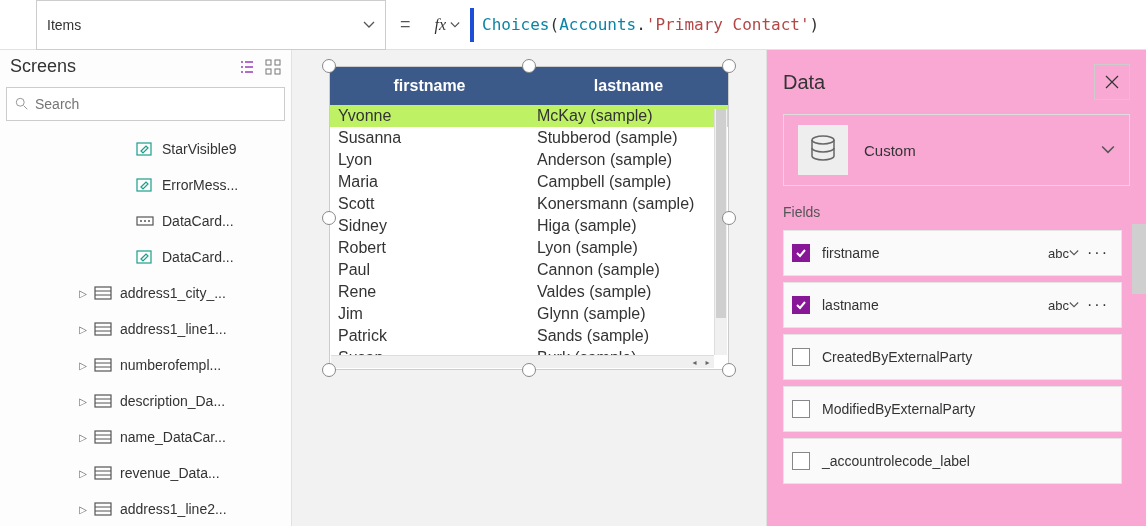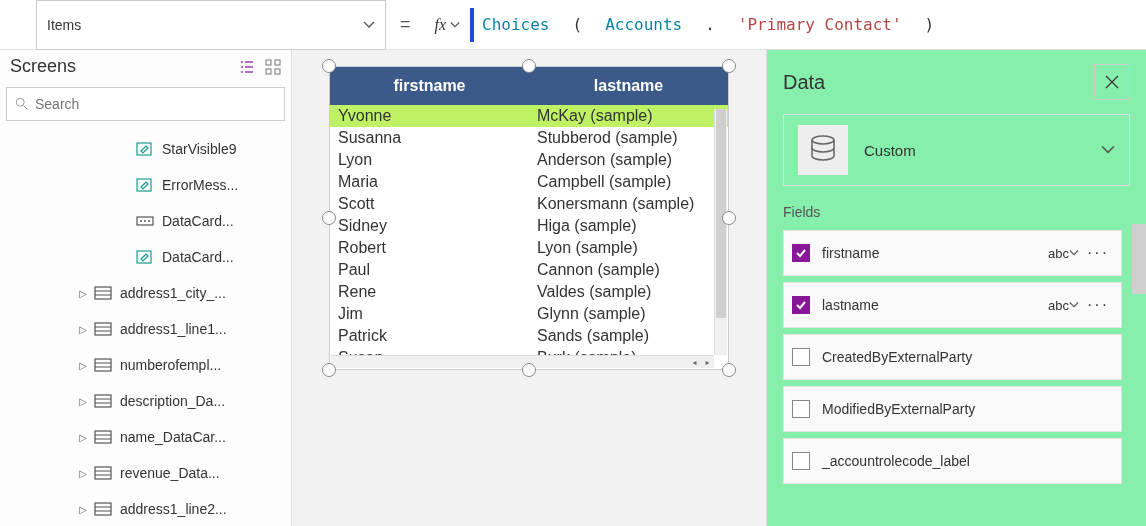--- a/index.html
+++ b/index.html
@@ -5,21 +5,21 @@
   * { box-sizing: border-box; margin: 0; padding: 0; }
   body { font-family: "Segoe UI", Arial, sans-serif; font-size: 14px; color: #333; background: #fff; width: 1146px; height: 526px; overflow: hidden; }
   
   
   .formula-bar { display: flex; align-items: center; height: 50px; border-bottom: 1px solid #e1e1e1; }
   .prop-select { margin-left: 36px; width: 350px; height: 50px; border: 1px solid #ccc; display: flex; align-items: center; justify-content: space-between; padding: 0 10px; cursor: pointer; background:#fff; }
   .chev-down { display:inline-block; width:12px; height:12px; }
   .equals { margin: 0 14px; font-size: 18px; color: #555; }
   .fx-btn { display:flex; align-items:center; padding:0 10px; border-right:4px solid #1d4ed8; height:34px; cursor:pointer; }
   .fx-label { font-style: italic; font-family: "Segoe UI", serif; font-size:16px; margin-right:4px; }
-  .formula-input { flex:1; height:34px; display:flex; align-items:center; padding:0 8px; font-family: Consolas, monospace; font-size:16px;gap:23px; }
+  .formula-input { flex:1; height:34px; display:flex; align-items:center; padding:0 8px; font-family: Consolas, monospace; font-size:16px; }
   .tok-fn { color:#0a84a5; }
   .tok-ent { color:#0a84a5; }
   .tok-str { color:#b44646; }
   .tok-pln { color:#333; }
 
   .main { display:flex; height:476px; }
   
   
   .left { width: 292px; border-right:1px solid #e1e1e1; display:flex; flex-direction:column; background:#fdfdfd; }
   .left-head { display:flex; align-items:center; justify-content:space-between; padding:6px 10px 6px 10px; }
@@ -45,21 +45,21 @@
   .dt-row { display:flex; }
   .dt-row:first-child { background:#bef264; }
   .dt-cell { flex:1; padding:2px 8px; text-align:left; white-space:nowrap; overflow:hidden; text-overflow:ellipsis; }
   .sel-handle { position:absolute; width:14px; height:14px; border:1px solid #888; border-radius:50%; background:#fff; }
   .scrollbar-right { position:absolute; right:1px; top:42px; bottom:14px; width:13px; background:#f0f0f0; border-left:1px solid #ddd; }
   .scrollbar-right .thumb { position:absolute; left:1px; right:1px; top:0; height:85%; background:#cfcfcf; }
   .scrollbar-bottom { position:absolute; left:1px; right:14px; bottom:1px; height:13px; background:#f0f0f0; border-top:1px solid #ddd; display:flex; justify-content:flex-end; align-items:center; }
   .scroll-btn { width:13px; height:11px; display:flex; align-items:center; justify-content:center; font-size:8px; color:#666; }
 
   
-  .right { width:380px; border-left:1px solid #e1e1e1; display:flex; flex-direction:column; background:#86efac; }
+  .right { width:380px; border-left:1px solid #e1e1e1; display:flex; flex-direction:column; background:#f9a8d4; }
   .right-head { display:flex; justify-content:space-between; align-items:center; padding:14px 16px 8px 16px; }
   .right-title { font-size:20px; }
   .close-btn { width:36px; height:36px; border:1px solid #ccc; display:flex; align-items:center; justify-content:center; cursor:pointer; }
   .section-label { font-size:14px; color:#555; padding:4px 16px; }
   .datasource-box { margin:6px 16px 14px 16px; border:1px solid #ddd; height:72px; display:flex; align-items:center; padding:0 14px; cursor:pointer; }
   .ds-icon { width:50px; height:50px; background:#eee; display:flex; align-items:center; justify-content:center; margin-right:16px; }
   .ds-name { flex:1; font-size:15px; }
   .fields-wrap { flex:1; overflow-y:auto; position:relative; }
   .fields-scroll { position:absolute; right:0; top:0; width:14px; height:70px; background:#cfcfcf; }
   .field-row { margin:6px 24px 6px 16px; border:1px solid #e4e4e4; background:#fafafa; height:46px; display:flex; align-items:center; padding:0 8px; }

